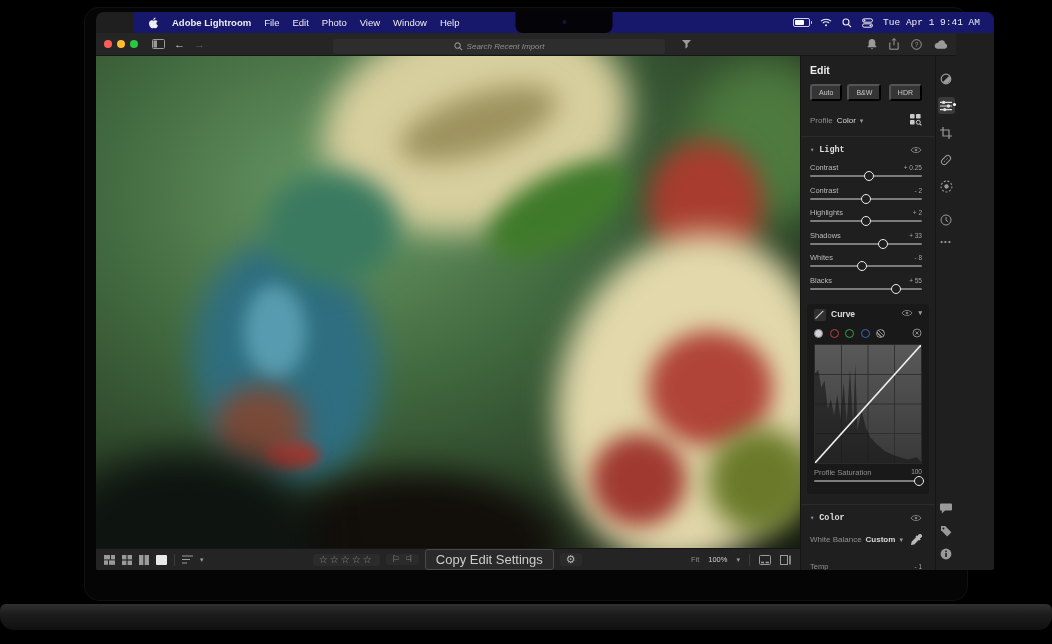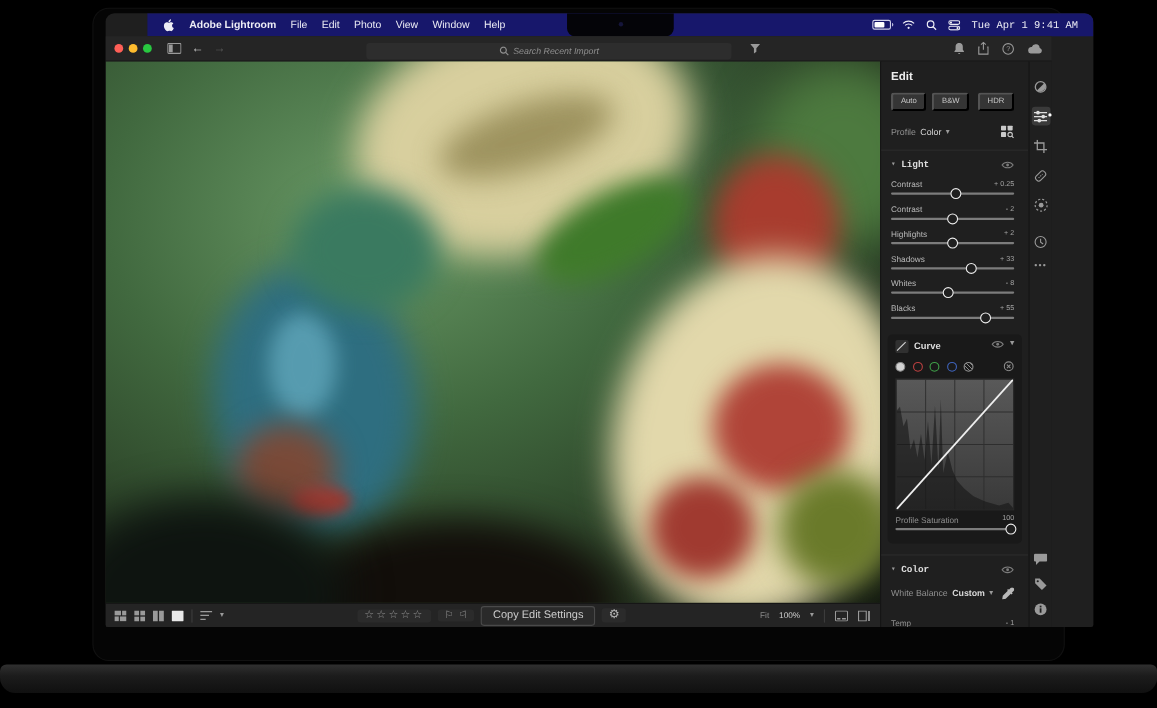--- a/index.html
+++ b/index.html
@@ -51,21 +51,21 @@
 
   
   .bottombar{height:22px;background:#242424;border-top:1px solid #161616;display:flex;
              align-items:center;padding:0 8px;box-sizing:border-box;color:#9a9a9a;}
   .bb-left{display:flex;align-items:center;gap:7px;}
   .bb-center{display:flex;align-items:center;gap:6px;margin:0 auto;}
   .bb-right{display:flex;align-items:center;gap:9px;}
   .pill{background:#2b2b2b;border-radius:3px;display:flex;align-items:center;padding:1px 6px;}
   .stars{letter-spacing:2px;font-size:10px;color:#8f8f8f;line-height:1;}
   .flagglyph{font-size:9px;color:#9a9a9a;line-height:1;}
-  .copybtn{border:1px solid #4a4a4a;background:#2a2a2a;color:#cccccc;font-size:10px;
+  .copybtn{border:1px solid #4a4a4a;background:#2a2a2a;color:#cccccc;font-size:13px;
            border-radius:3px;padding:3px 10px;line-height:1;}
   .gearglyph{font-size:11px;color:#b5b5b5;line-height:1;}
   .zoomtxt{font-size:7.5px;}
   .dim{color:#8a8a8a}.lit{color:#cfcfcf}
   .vdiv{width:1px;height:12px;background:#3c3c3c;}
   .chev{font-size:7px;color:#9a9a9a;line-height:1;}
 
   
   .editpanel{width:135px;height:514px;box-sizing:border-box;border-left:1px solid #151515;
              padding:0 13px 0 9px;background:#1f1f1f;overflow:hidden;}

